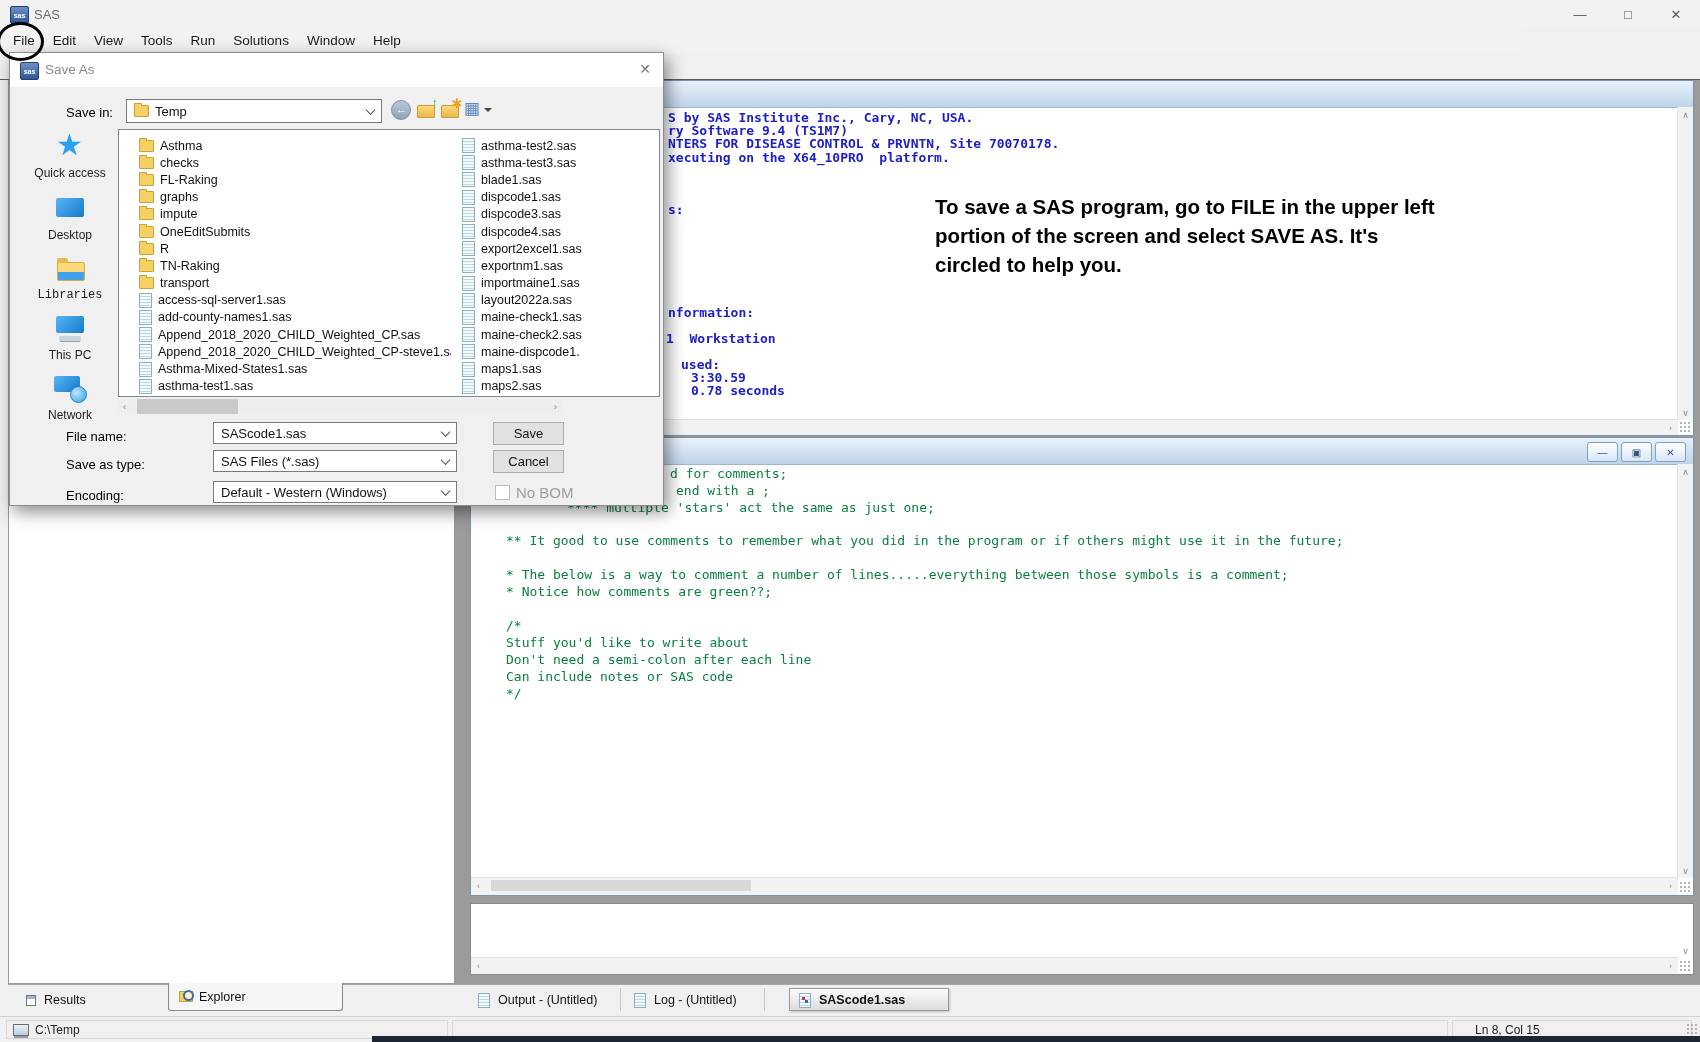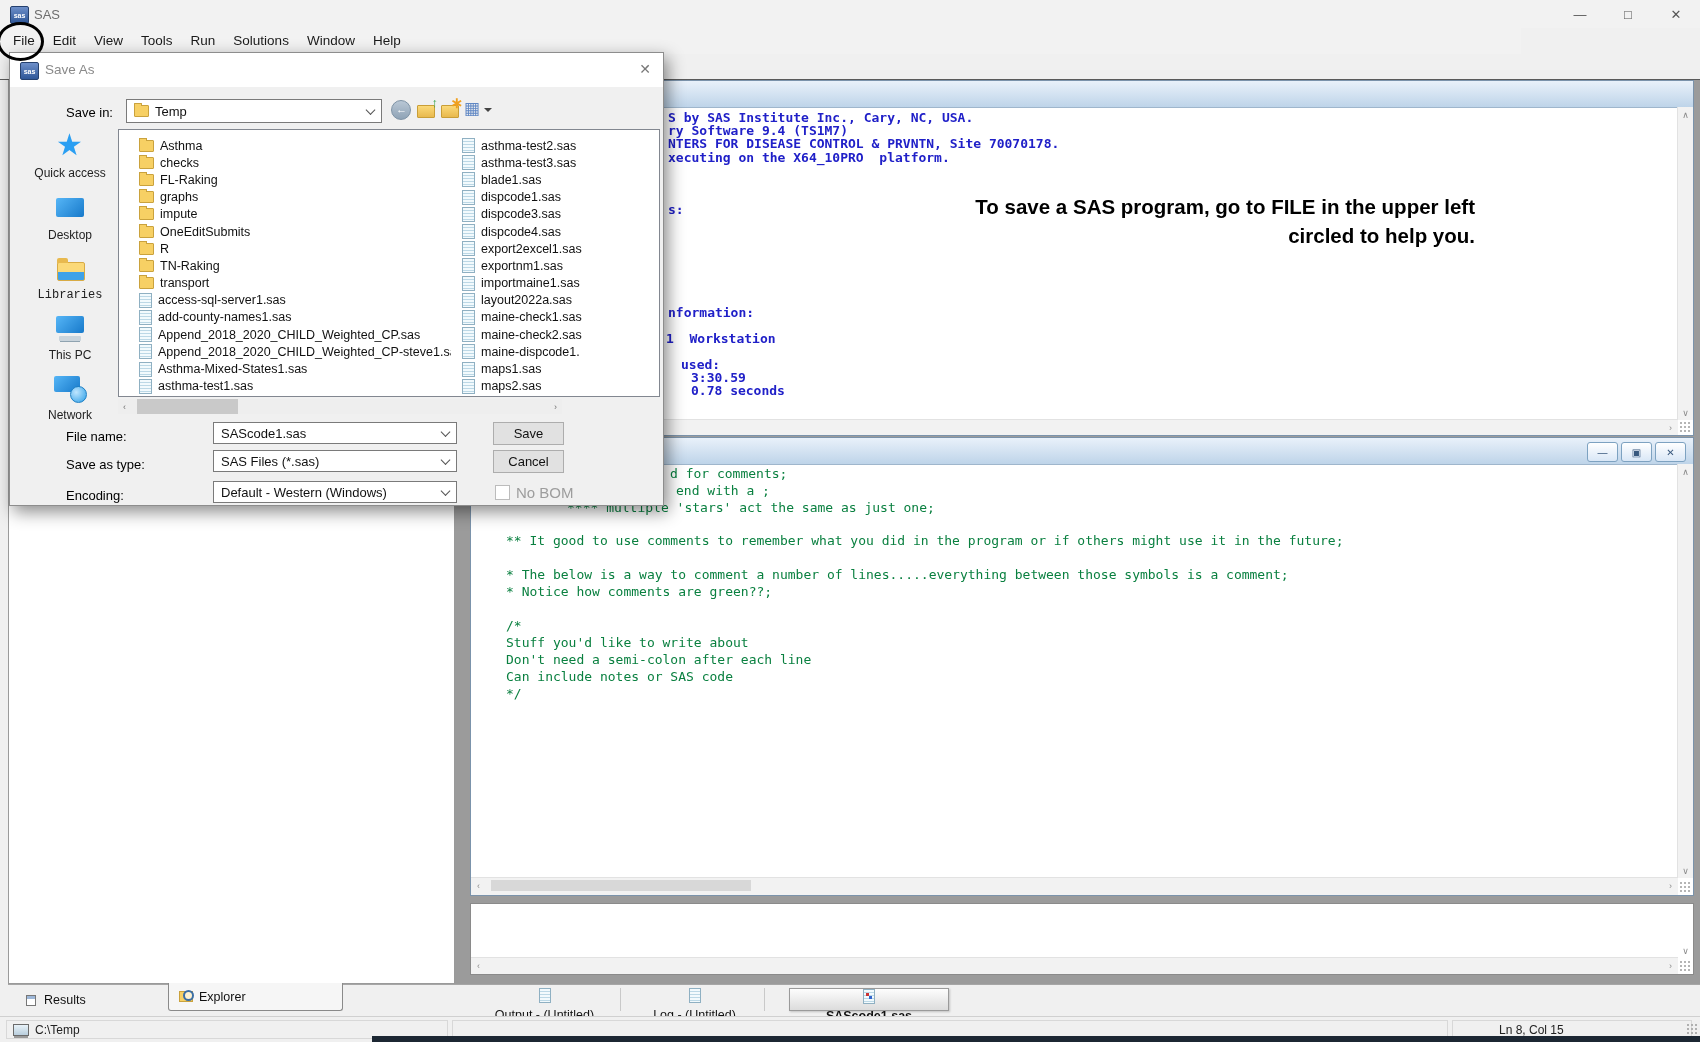--- a/index.html
+++ b/index.html
@@ -56,45 +56,45 @@
        border:1px solid #8a8a8a;box-sizing:border-box;}
   #lower-pane .vscroll{top:0;bottom:16px;border-left:none;background:transparent;}
   #lower-pane .hscroll{height:16px;}
 
   #log-lines,#editor-lines{left:0;top:0;width:1700px;height:1042px;z-index:3;pointer-events:none;}
   .log-line{position:absolute;white-space:pre;font:bold 13px "DejaVu Sans Mono",monospace;
        color:var(--log_text,#2020c8);}
   .ed-line{position:absolute;white-space:pre;font:13px "DejaVu Sans Mono",monospace;
        color:var(--editor_comment,#0a8040);}
   #annotation{left:935px;top:192px;width:540px;z-index:4;pointer-events:none;}
-  .anno-line{font-weight:bold;font-size:20.5px;line-height:29px;color:var(--annotation_text,#000);text-align:right;}
+  .anno-line{font-weight:bold;font-size:20.5px;line-height:29px;color:var(--annotation_text,#000);}
 
   
   #left-panel{left:8px;top:80px;width:447px;height:904px;background:#fff;
        border:1px solid #9a9a9a;box-sizing:border-box;}
   #left-tabs{left:8px;top:984px;width:447px;height:28px;border-top:1px solid #a6a6a6;background:#f0f0f0;}
   .btab{position:absolute;top:4px;height:22px;display:flex;align-items:center;gap:6px;
        padding:0 10px;font-size:12.5px;cursor:pointer;box-sizing:border-box;}
   .btab.active{top:-2px;height:28px;background:#f6f6f6;border:1px solid #8a8a8a;border-top:none;
        border-radius:0 0 3px 3px;}
 
   
   #window-bar{left:455px;top:984px;width:1245px;height:28px;background:#f0f0f0;border-top:1px solid #a6a6a6;}
   .wtab{position:absolute;top:3px;height:23px;display:flex;align-items:center;gap:7px;
-       padding:0 8px;font-size:12.5px;border-right:1px solid #c9c9c9;cursor:pointer;box-sizing:border-box;flex-direction:column;}
+       padding:0 8px;font-size:12.5px;border-right:1px solid #c9c9c9;cursor:pointer;box-sizing:border-box;}
   .wtab.active{background:linear-gradient(#fdfdfd,#dcdcdc);border:1px solid #9a9a9a;
        font-weight:bold;box-shadow:1px 1px 2px rgba(0,0,0,.2);}
 
   
   #statusbar{left:0;top:1016px;width:1700px;height:26px;background:#f0f0f0;border-top:1px solid #d0d0d0;}
   .scell{position:absolute;top:3px;height:19px;border:1px solid #d8d8d8;box-sizing:border-box;
        display:flex;align-items:center;font-size:12px;color:#222;}
   #scell-path{left:6px;width:442px;padding-left:6px;gap:6px;}
   #scell-mid{left:452px;width:996px;}
-  #scell-pos{left:1452px;width:240px;padding-left:46px;}
+  #scell-pos{left:1452px;width:240px;padding-left:22px;}
   .i-computer{width:14px;height:10px;border:1px solid #6b6b6b;background:linear-gradient(#e8f2f8,#b9cedd);
        box-shadow:0 3px 0 -1px #9a9a9a;}
   #dark-strip{left:372px;top:1036px;width:1328px;height:6px;background:#1c2733;z-index:6;}
   .grip{position:absolute;right:3px;bottom:9px;width:11px;height:11px;
        background-image:radial-gradient(#b0b0b0 1px,transparent 1.3px);background-size:4px 4px;}
 
   
   #dialog{left:9px;top:52px;width:655px;height:454px;background:#f0f0f0;border:1px solid #8d8d8d;
        box-shadow:4px 6px 16px rgba(0,0,0,.45);z-index:20;box-sizing:border-box;}
   #dlg-title{position:absolute;left:0;top:0;right:0;height:34px;background:#fff;}
@@ -294,20 +294,21 @@
       <div class="ed-line" style="left: 506px; top: 584px; position: absolute;"><span>* Notice how comments are green??;</span></div>
       <div class="ed-line" style="left: 506px; top: 618px; position: absolute;"><span>/*</span></div>
       <div class="ed-line" style="left: 506px; top: 635px; position: absolute;"><span>Stuff you'd like to write about</span></div>
       <div class="ed-line" style="left: 506px; top: 652px; position: absolute;"><span>Don't need a semi-colon after each line</span></div>
       <div class="ed-line" style="left: 506px; top: 669px; position: absolute;"><span>Can include notes or SAS code</span></div>
       <div class="ed-line" style="left: 506px; top: 686px; position: absolute;"><span>*/</span></div>
     </div>
   <div id="annotation" class="abs">
 
   <div class="anno-line">To save a SAS program, go to FILE in the upper left</div>
+      <div class="anno-line">portion of the screen and select SAVE AS.  It's</div>
       <div class="anno-line">circled to help you.</div>
     </div>
 
   <div id="window-bar" class="abs">
 
   <div class="wtab" style="left: 14px; width: 152px; position: absolute;">
         <span class="ticon i-output"></span>
         <span>Output - (Untitled)</span>
       </div>
       <div class="wtab" style="left: 170px; width: 140px; position: absolute;">

